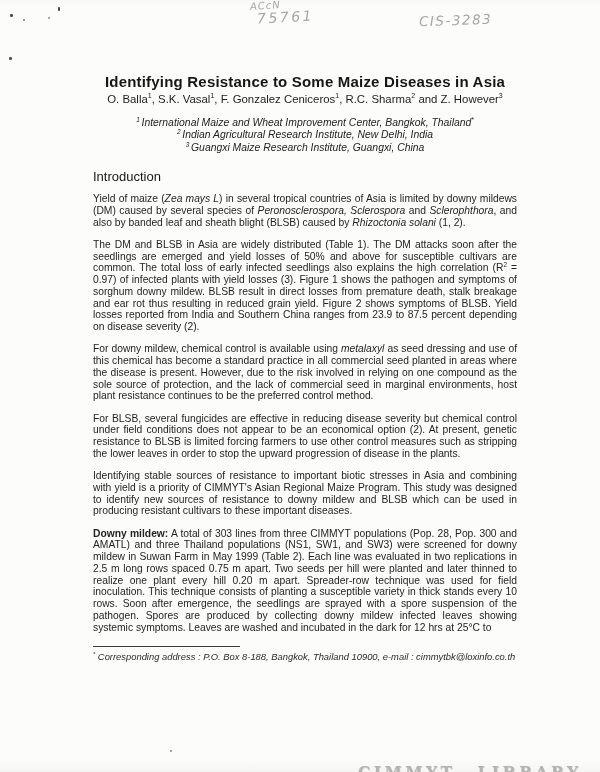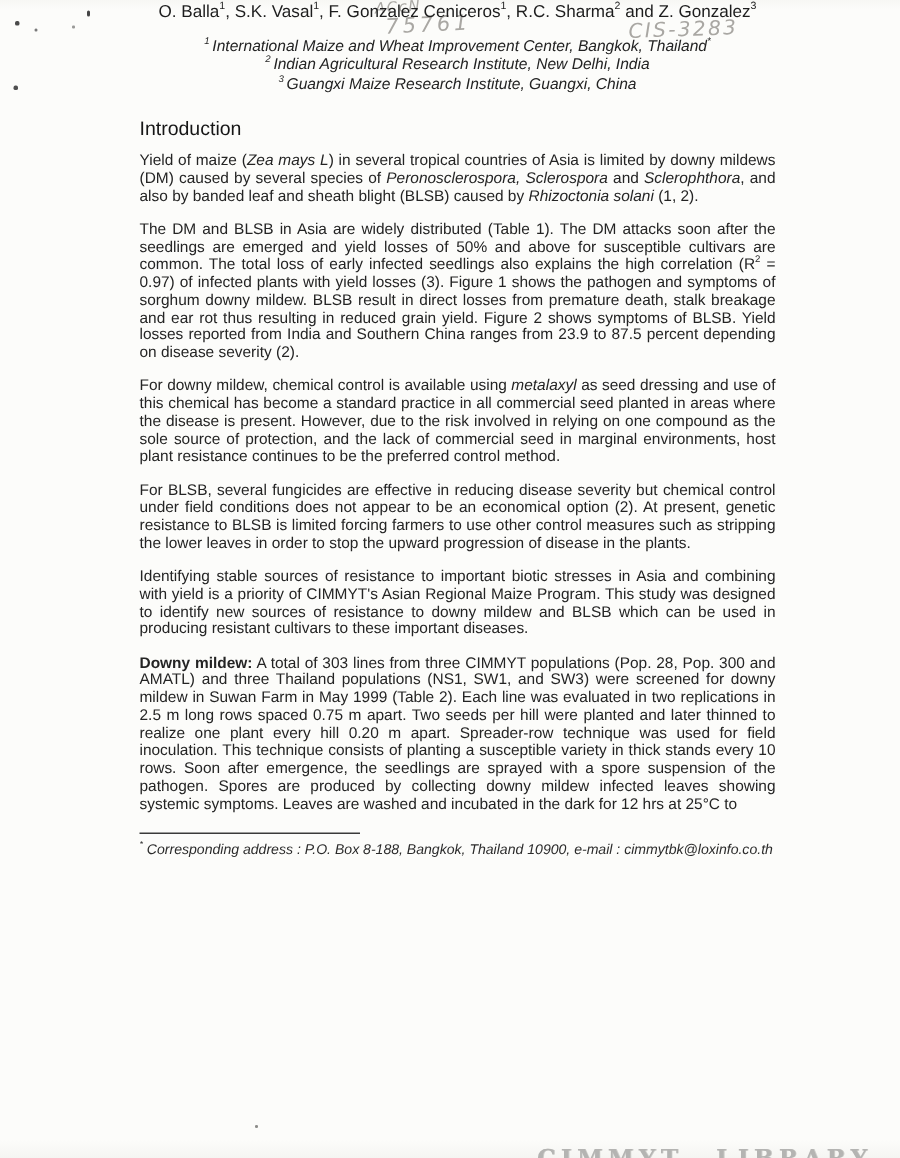--- a/index.html
+++ b/index.html
@@ -86,22 +86,23 @@
 
   <div class="dot" id="dot-a"></div>
   <div class="dot" id="dot-b"></div>
   <div class="dot" id="dot-c"></div>
   <div class="dot" id="dot-d"></div>
   <div class="dot" id="dot-e"></div>
   <div class="dot" id="dot-f"></div>
 
   <div class="content">
 
+    <h1>Identifying Resistance to Some Maize Diseases in Asia</h1>
 
-    <div class="authors"><span>O. Balla</span><sup>1</sup><span>, S.K. Vasal</span><sup>1</sup><span>, F. Gonzalez Ceniceros</span><sup>1</sup><span>, R.C. Sharma</span><sup>2</sup><span> and Z. Gonzalez</span><sup>3</sup></div>
+    <div class="authors"><span>O. Balla</span><sup>1</sup><span>, S.K. Vasal</span><sup>1</sup><span>, F. Gonzalez Ceniceros</span><sup>1</sup><span>, R.C. Sharma</span><sup>2</sup><span> and Z. However</span><sup>3</sup></div>
 
     <div class="affils">
       <div><sup class="it">1 </sup><span class="it">International Maize and Wheat Improvement Center, Bangkok, Thailand</span><sup class="it">*</sup></div>
       <div><sup class="it">2 </sup><span class="it">Indian Agricultural Research Institute, New Delhi, India</span></div>
       <div><sup class="it">3 </sup><span class="it">Guangxi Maize Research Institute, Guangxi, China</span></div>
     </div>
 
     <h2>Introduction</h2>
 
     <p><span>Yield of maize (</span><span class="it">Zea mays L</span><span>) in several tropical countries of Asia is limited by downy mildews (DM) caused by several species of </span><span class="it">Peronosclerospora, Sclerospora</span><span> and </span><span class="it">Sclerophthora</span><span>, and also by banded leaf and sheath blight (BLSB) caused by </span><span class="it">Rhizoctonia solani</span><span> (1, 2).</span></p>

